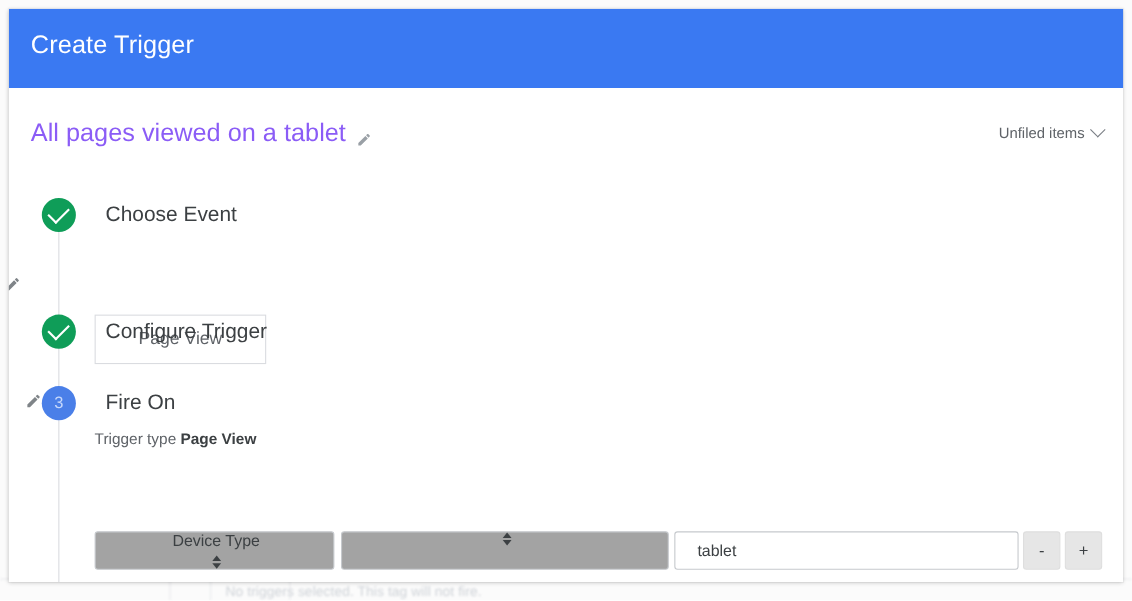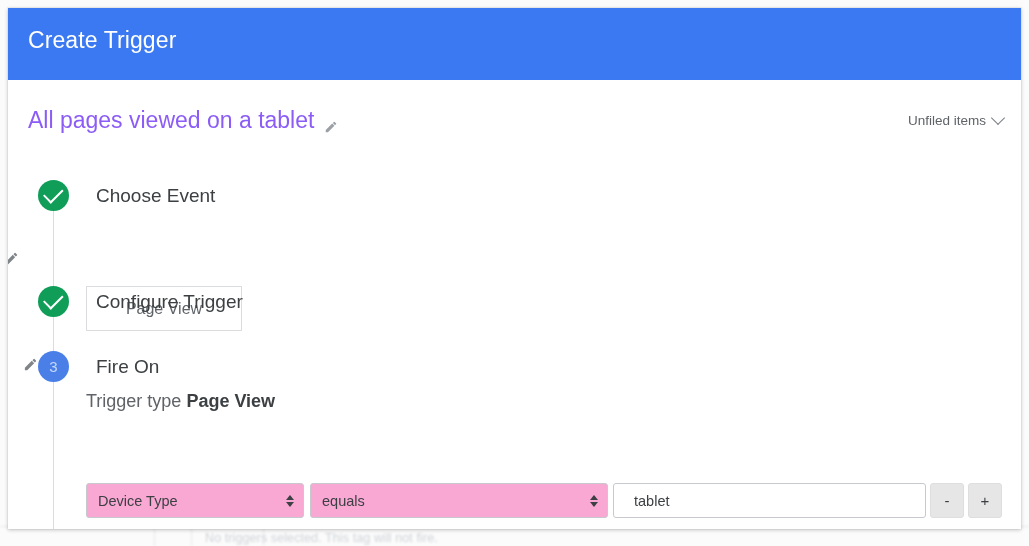--- a/index.html
+++ b/index.html
@@ -197,21 +197,21 @@
     justify-content: center;
     font-size: 16px;
     color: #5f6368;
     box-sizing: border-box;
   }
 
   .trigger-type {
     position: absolute;
     left: 78px;
     top: 311px;
-    font-size: 18px;
+    font-size: 14px;
     color: #5f6368;
     white-space: nowrap;
   }
   .trigger-type b { color: #3c4043; font-weight: 700; }
 
   .cond-help {
     position: absolute;
     left: 78px;
     top: 386px;
     font-size: 12.5px;
@@ -226,26 +226,27 @@
     top: 403px;
     height: 35px;
   }
   .sel {
     position: absolute;
     top: 0;
     height: 35px;
     box-sizing: border-box;
     border: 1px solid #c6c9cd;
     border-radius: 3px;
-    background: #f9a8d4;
+    background: #a3a3a3;
     display: flex;
     align-items: center;
     padding: 0 8px 0 11px;
     font-size: 14.5px;
     color: #3c4043;
+    flex-direction: column;
   }
   .sel .lbl { flex: 1 1 auto; white-space: nowrap; }
   .spin {
     width: 11px;
     display: flex;
     flex-direction: column;
     align-items: center;
     gap: 2px;
     flex: 0 0 auto;
   }
@@ -372,21 +373,20 @@
 
       <div class="sel sel-1">
         <span class="lbl">Device Type</span>
         <span class="spin">
             <i class="up"></i>
             <i class="dn"></i>
           </span>
       </div>
 
       <div class="sel sel-2">
-        <span class="lbl">equals</span>
         <span class="spin">
             <i class="up"></i>
             <i class="dn"></i>
           </span>
       </div>
 
       <div class="txtfield" placeholder="">tablet</div>
 
       <div class="sqbtn btn-minus">-</div>
       <div class="sqbtn btn-plus">+</div>

